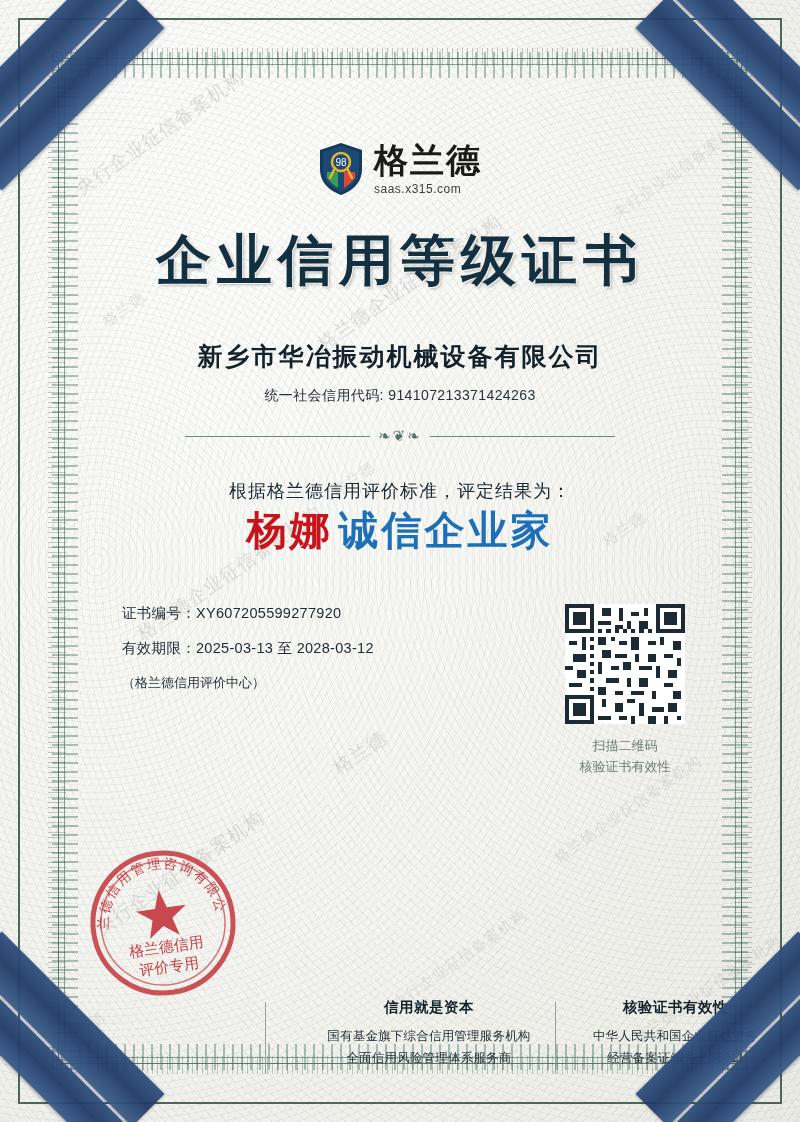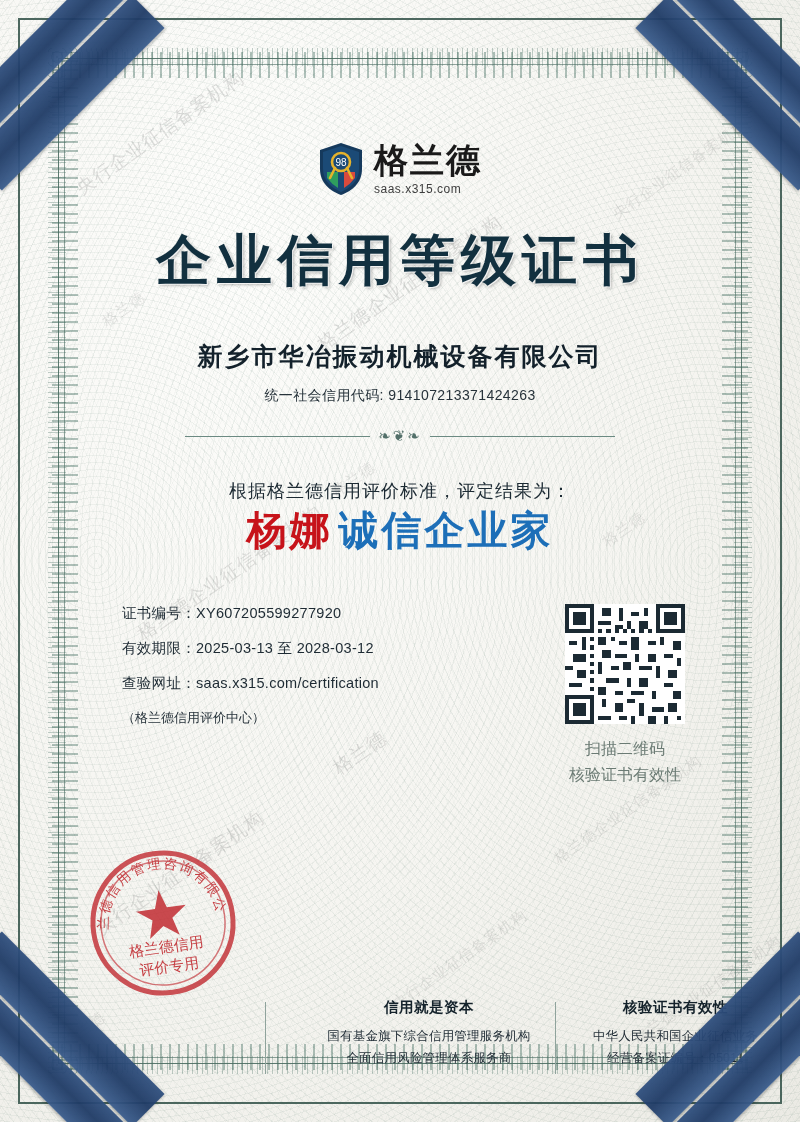--- a/index.html
+++ b/index.html
@@ -204,21 +204,21 @@
   }
   .qr-block { text-align: center; width: 130px; }
   .qr {
     width: 120px; height: 120px;
     margin: 0 auto;
     background-color: #fff;
     image-rendering: pixelated;
   }
   .qr-caption {
     margin-top: 12px;
-    font-size: 16px;
+    font-size: 13px;
     color: #6b7b74;
     line-height: 1.6;
   }
 
   
   .footer {
     position: absolute;
     left: 35px; right: 42px; bottom: 52px;
     display: flex;
     justify-content: space-between;
@@ -342,23 +342,20 @@
       <span class="grade-title">诚信企业家</span>
     </div>
 
     <div class="mid">
       <div class="details">
         <div class="detail-line">
           <span>证书编号：</span><span class="val">XY607205599277920</span>
         </div>
         <div class="detail-line">
           <span>有效期限：</span><span class="val">2025-03-13 至 2028-03-12</span>
-        </div>
-        <div class="detail-line">
-          <span>查验网址：</span><span class="val">saas.x315.com/certification</span>
         </div>
         <div class="detail-note">（格兰德信用评价中心）</div>
       </div>
 
       <div class="qr-block">
         <div class="qr">
           <svg viewBox="0 0 29 29" width="120" height="120" shape-rendering="crispEdges">
             <rect width="29" height="29" fill="#ffffff"></rect>
             <g fill="#1b2a33">
 

